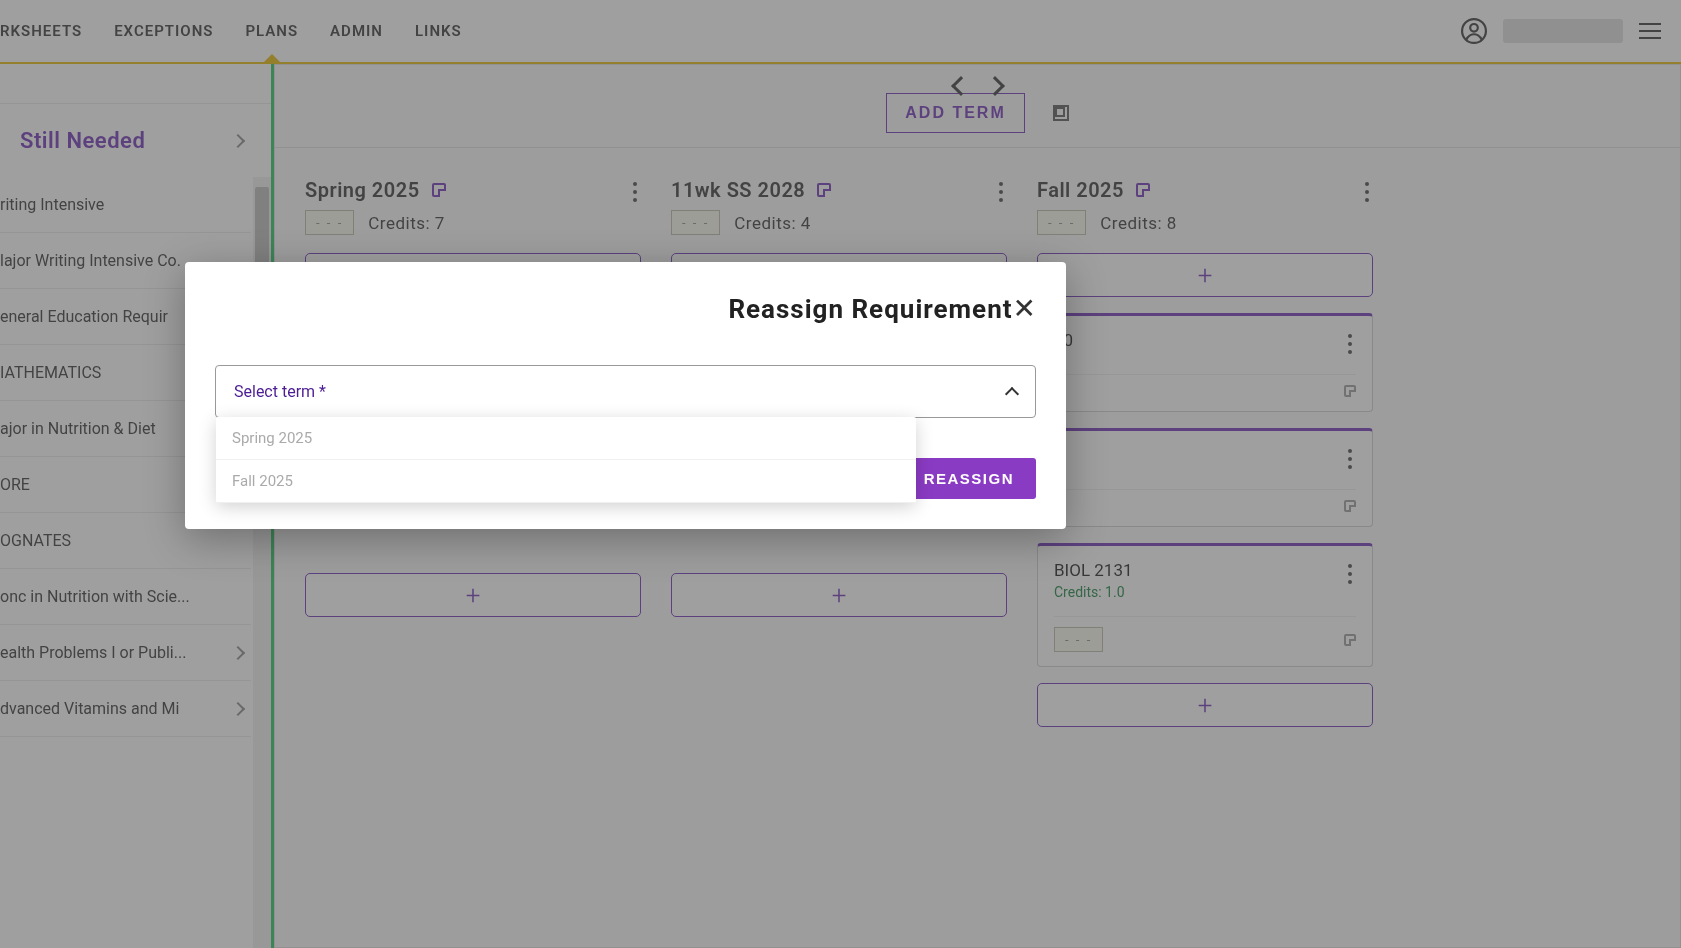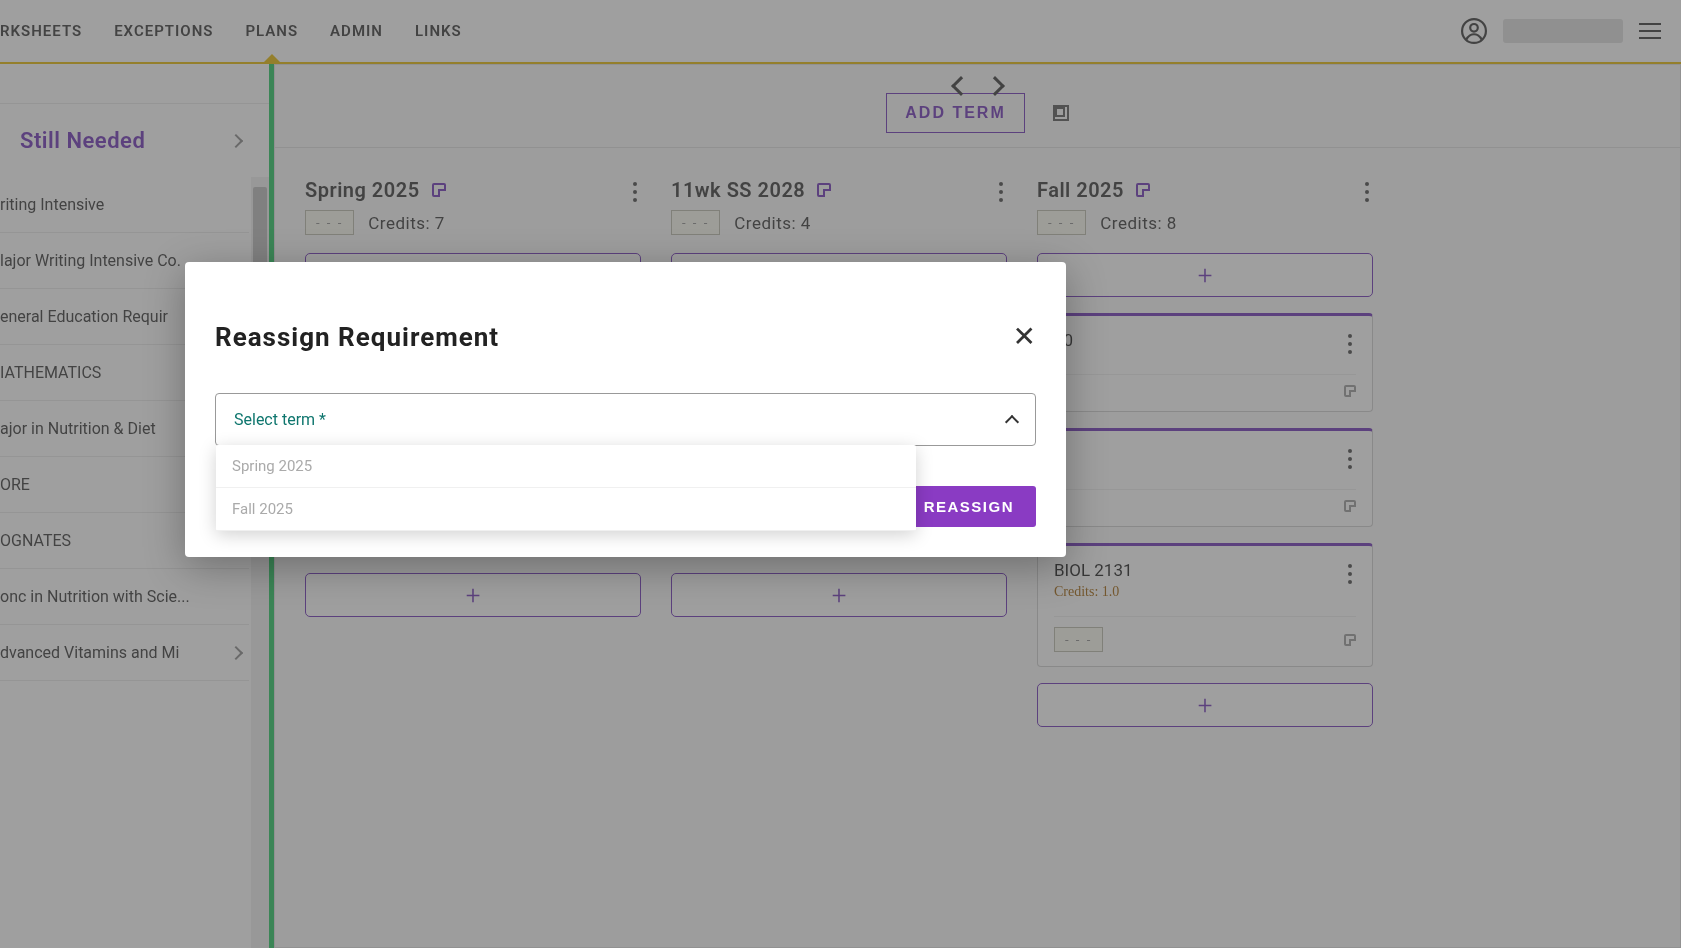--- a/index.html
+++ b/index.html
@@ -52,21 +52,21 @@
   gap: 5px;
   cursor: pointer;
 }
 .hamburger span { width: 22px; height: 2px; background: #333; }
 
 .main { display: flex; height: calc(100% - 64px); }
 
 .sidebar {
   width: 274px;
   background: #fff;
-  border-right: 5px solid #22c55e;
+  border-right: 3px solid #22c55e;
   display: flex;
   flex-direction: column;
   position: relative;
 }
 .sidebar-header {
   padding: 24px 20px;
   display: flex;
   align-items: center;
   justify-content: space-between;
   cursor: pointer;
@@ -263,22 +263,21 @@
   padding: 14px 16px;
 }
 .course-head { display: flex; justify-content: space-between; align-items: flex-start; }
 .course-name {
   font-size: 17px;
   color: #1a1a1a;
   margin-bottom: 4px;
 }
 .course-credits {
   font-size: 14px;
-  color: #a16207;
-  font-family: Liberation Serif, serif;
+  color: #15803d;
 }
 .course-footer {
   display: flex;
   justify-content: space-between;
   align-items: center;
   margin-top: 16px;
   padding-top: 10px;
   border-top: 1px solid #eee;
 }
 .note-icon-sm {
@@ -312,24 +311,23 @@
   left: 185px;
   width: 881px;
   background: #fff;
   border-radius: 4px;
   box-shadow: 0 10px 40px rgba(0,0,0,0.3);
   z-index: 200;
   padding: 30px;
 }
 .modal-header {
   display: flex;
-  justify-content: space-between;
+  justify-content: flex-end;
   align-items: center;
   margin-bottom: 40px;
-  margin-top: 28px;
 }
 .modal-title {
   font-size: 26px;
   font-weight: 700;
   letter-spacing: 1px;
   color: #222;
 }
 .close-x {
   font-size: 28px;
   color: #333;
@@ -347,21 +345,21 @@
   padding: 16px 18px;
   display: flex;
   justify-content: space-between;
   align-items: center;
   cursor: pointer;
   margin-bottom: 40px;
   position: relative;
 }
 .select-placeholder {
   font-size: 16px;
-  color: #0f766e;
+  color: #4c1d95;
 }
 .chevron-up {
   width: 10px; height: 10px;
   border-top: 2px solid #333;
   border-right: 2px solid #333;
   transform: rotate(-45deg);
   margin-top: 4px;
 }
 .dropdown {
   position: absolute;
@@ -465,20 +463,24 @@
         <div class="sidebar-item">
             <span>ORE</span>
           </div>
         <div class="sidebar-item">
             <span>OGNATES</span>
           </div>
         <div class="sidebar-item">
             <span>onc in Nutrition with Scie...</span>
           </div>
         <div class="sidebar-item">
+            <span>ealth Problems I or Publi...</span>
+            <span class="chevron-r"></span>
+          </div>
+        <div class="sidebar-item">
             <span>dvanced Vitamins and Mi</span>
             <span class="chevron-r"></span>
           </div>
       </div>
       <div class="scrollbar-track">
         <div class="scrollbar-thumb"></div>
       </div>
     </div>
   </div>
 

